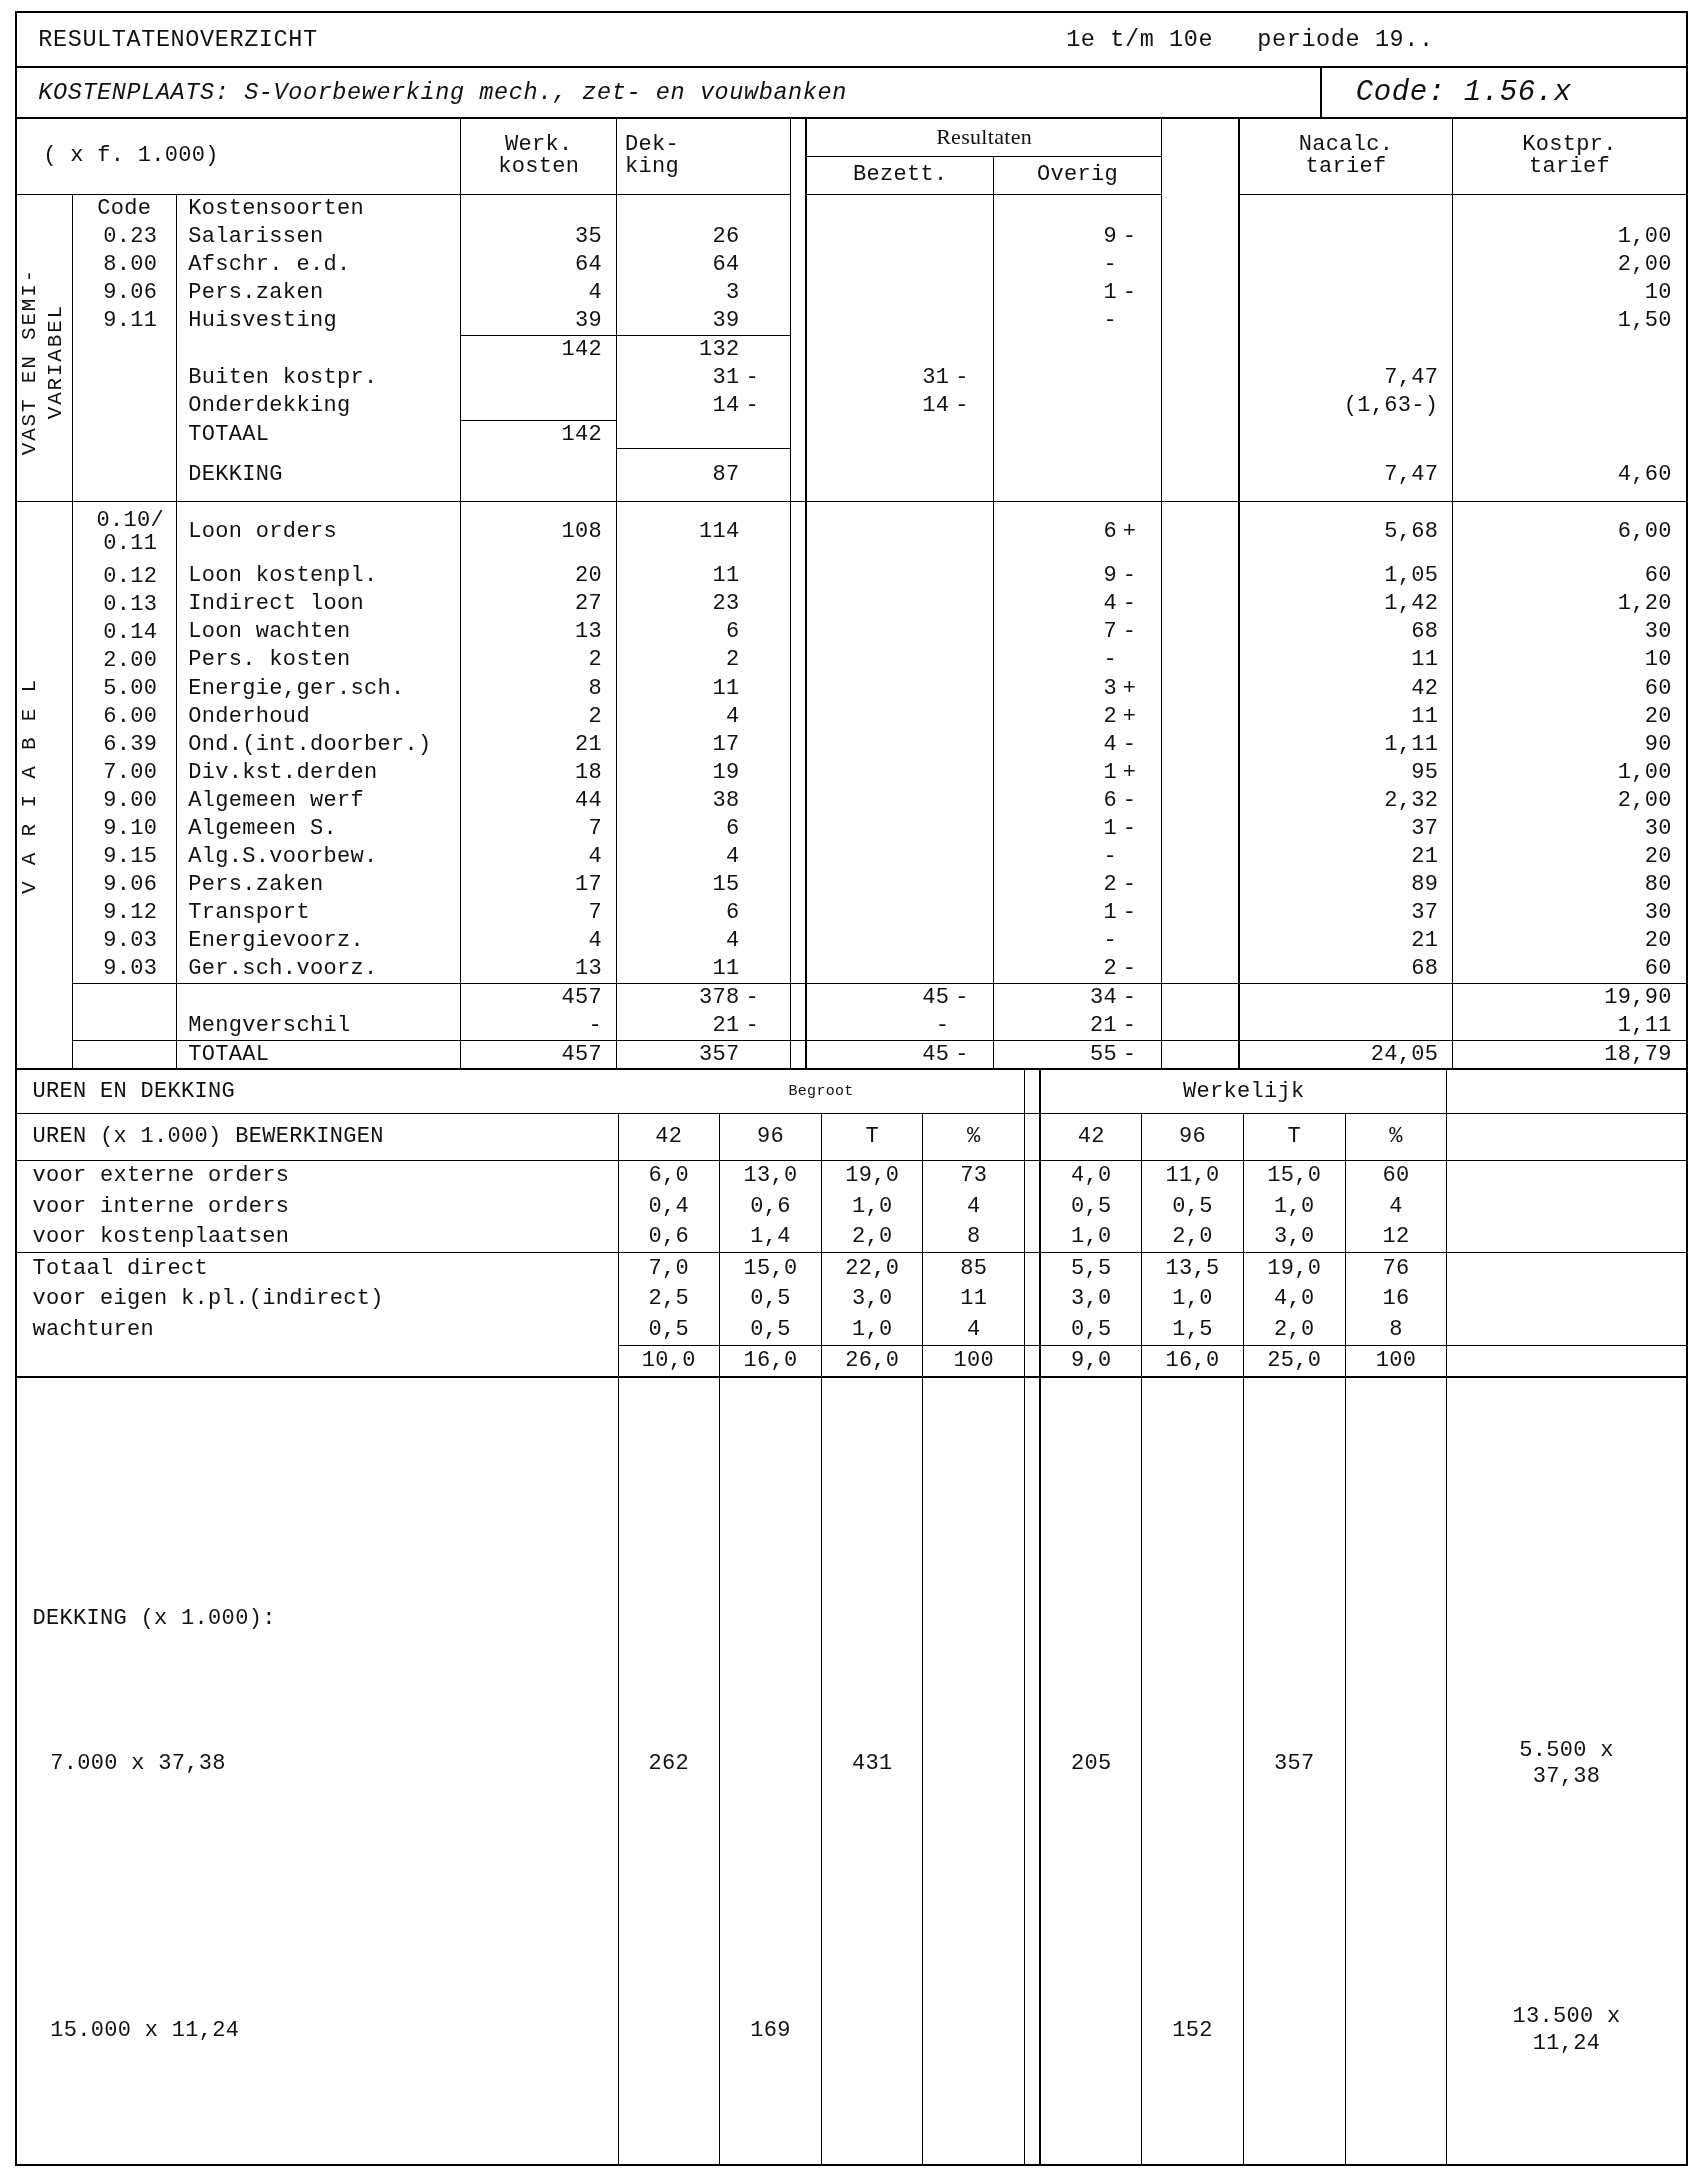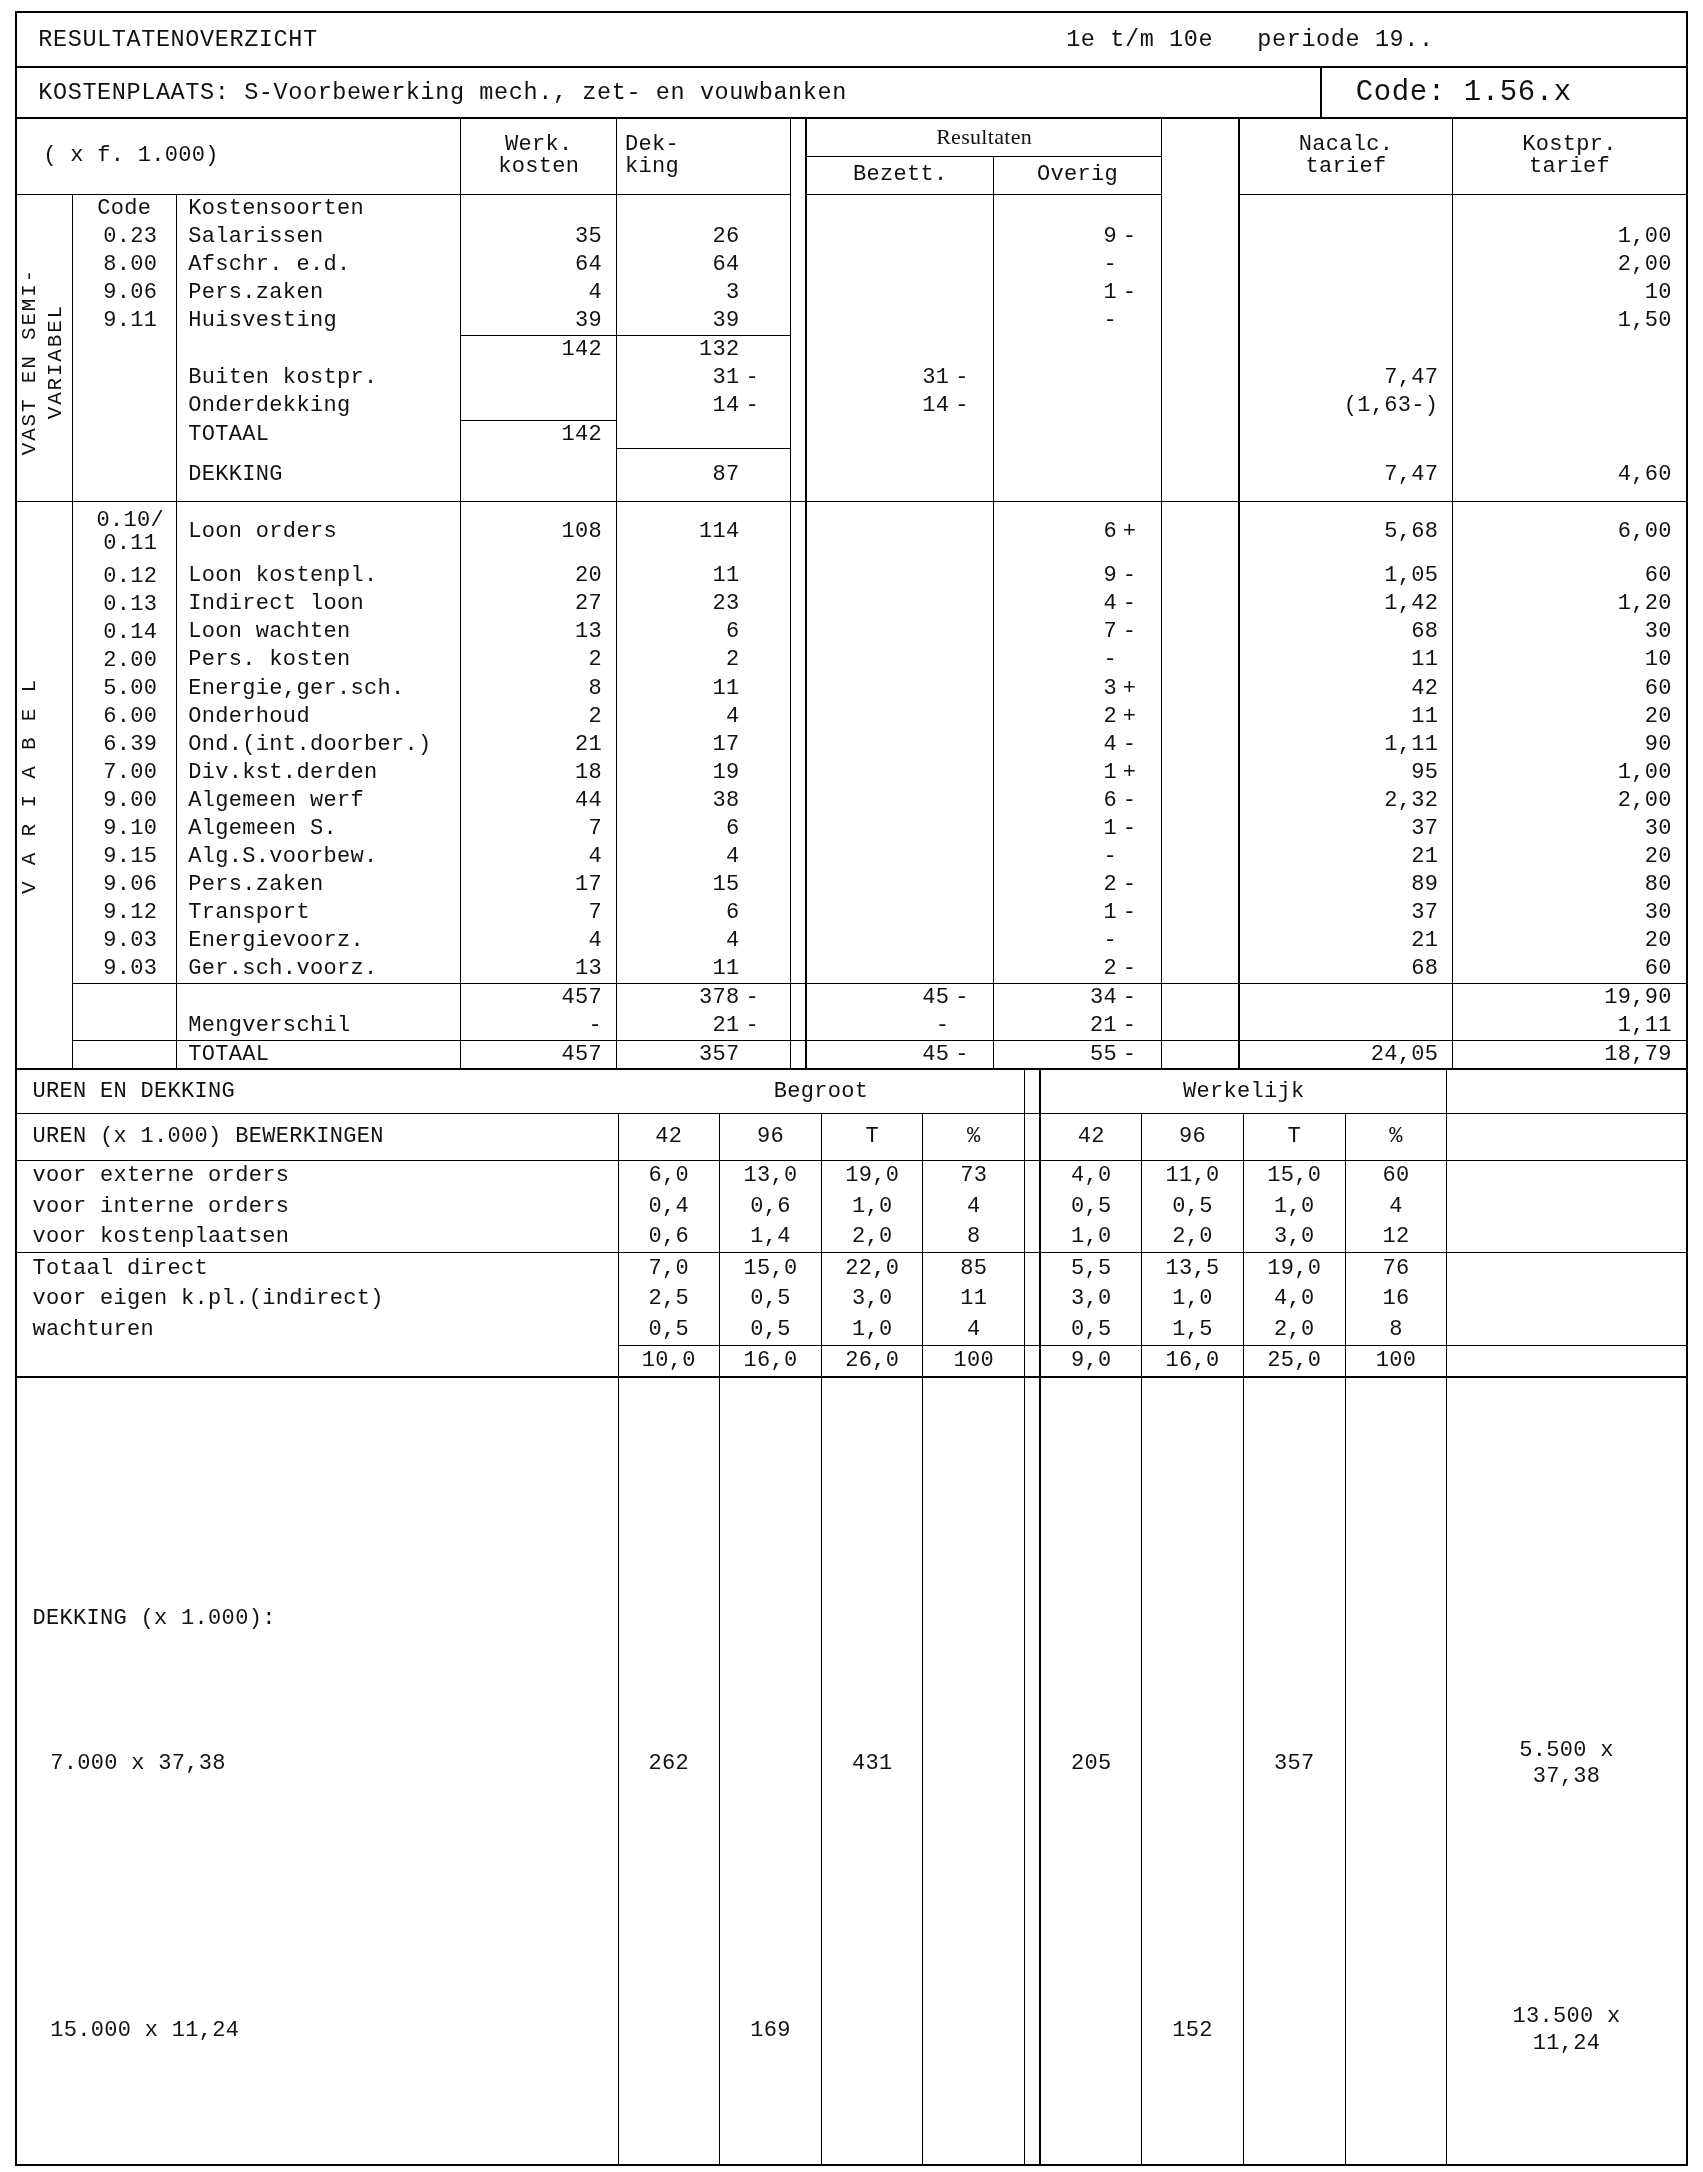--- a/index.html
+++ b/index.html
@@ -15,21 +15,21 @@
   .hv{border-right:2.9px solid #000;}
 
   .c{text-align:center;}
   .r{text-align:right;}
   .l{text-align:left;}
 
   
   .hdr1{display:flex;align-items:center;height:53px;border-bottom:2.9px solid #000;flex:0 0 auto;}
   .hdr1 .t1{font-size:23.5px;padding-left:21px;letter-spacing:0.6px;}
   .hdr1 .t2{font-size:23.5px;margin-left:auto;padding-right:252px;letter-spacing:0.6px;white-space:pre;}
-  .hdr2{display:flex;align-items:center;height:49px;border-bottom:2.9px solid #000;flex:0 0 auto;}
+  .hdr2{display:flex;align-items:center;height:49px;border-bottom:2.9px solid #000;flex:0 0 auto;font-style:italic;}
   .hdr2 .kp{font-size:23.5px;padding-left:21px;letter-spacing:0.6px;flex:1 1 auto;}
   .hdr2 .codebox{width:364px;border-left:2.9px solid #000;height:100%;display:flex;align-items:center;}
   .hdr2 .codebox span{font-size:29px;padding-left:34px;letter-spacing:0.6px;}
 
   
   .main{flex:0 0 auto;}
   .main td{font-size:22px;line-height:1.0;height:28px;letter-spacing:0.3px;}
 
   .sideband{width:50px;position:relative;}
   .vtxt{writing-mode:vertical-rl;transform:rotate(180deg);white-space:pre;text-align:center;font-size:21px;letter-spacing:1.8px;line-height:1.25;width:100%;display:block;}
@@ -569,21 +569,21 @@
         <col style="width:15.3px">
         <col style="width:100px">
           <col style="width:100px">
           <col style="width:100px">
           <col style="width:100px">
         <col style="width:235px">
       </colgroup>
       <tbody>
           <tr>
         <td class="l lbl" style="height:43px;font-size:22px;">UREN EN DEKKING</td>
-        <td class="c" colspan="4" style="font-size:22px;">Begroot</td>
+        <td class="c" colspan="4" style="font-size:15px;">Begroot</td>
         <td class="hv b-l"></td>
         <td class="c" colspan="4" style="font-size:22px;">Werkelijk</td>
         <td class="b-l"></td>
       </tr>
       </tbody>
         <tbody id="uren-body">
           <tr>
             <td class="l lbl b-t" style="height:46px">UREN (x 1.000) BEWERKINGEN</td>
             <td class="c b-l b-t">42</td>
             <td class="c b-l b-t">96</td>

